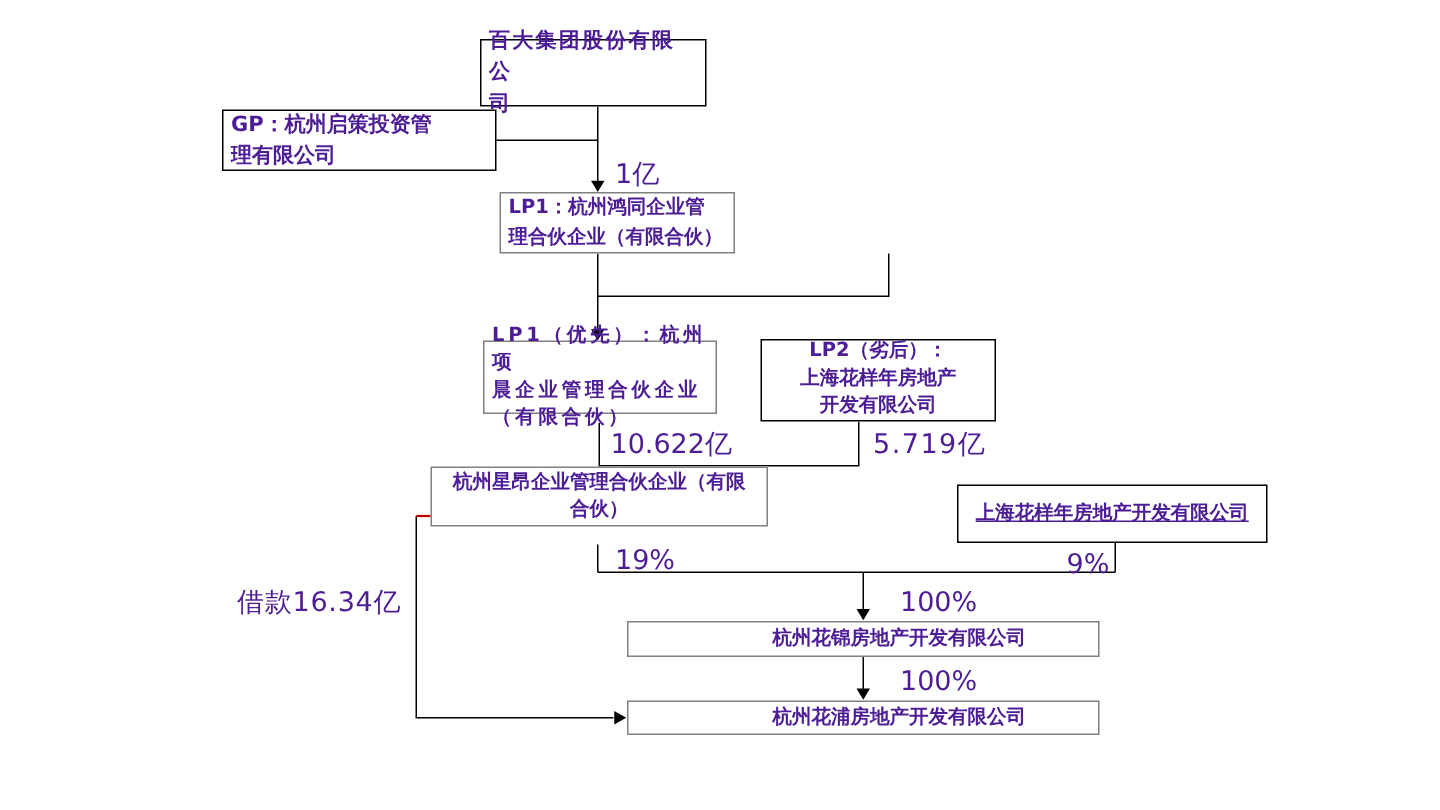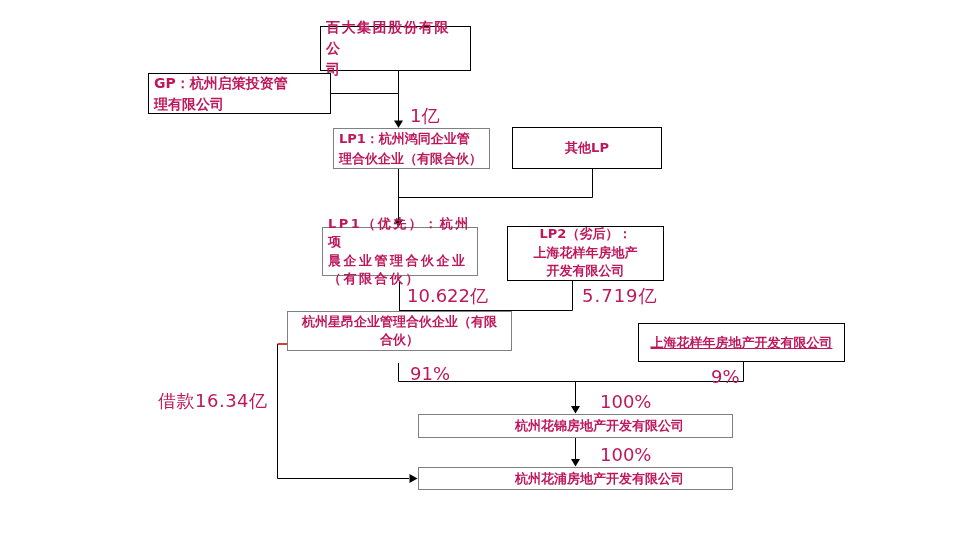--- a/index.html
+++ b/index.html
@@ -1,18 +1,18 @@
 <!DOCTYPE html>
 <html><head>
 <meta charset="utf-8">
 <style>
   html,body{margin:0;padding:0;background:#fff;}
   .canvas{
     position:relative;width:960px;height:540px;background:#ffffff;overflow:hidden;
-    font-family:"DejaVu Sans","Liberation Sans",sans-serif;color:#be185d;
+    font-family:"DejaVu Sans","Liberation Sans",sans-serif;color:#4c1d95;
   }
   .lines{position:absolute;left:0;top:0;width:960px;height:540px;}
   .node{
     position:absolute;background:#fff;border:1px solid #000;box-sizing:border-box;
     display:flex;align-items:center;font-weight:bold;font-size:13px;line-height:1.5;
   }
   .node span{white-space:pre-line;display:block;width:100%;}
   .gray{border-color:#808080;}
   .t-left span{text-align:left;padding:0 5px;}
   .t-center span{text-align:center;padding:0 4px;}
@@ -76,23 +76,20 @@
   <div class="node t-left n-gp">
     <span>GP：杭州启策投资管
 理有限公司</span>
   </div>
 
   <div class="node gray t-left n-lp1">
     <span>LP1：杭州鸿同企业管
 理合伙企业（有限合伙）</span>
   </div>
 
-  <div class="node t-center n-otherlp">
-    <span>其他LP</span>
-  </div>
 
   <div class="node gray t-left n-lp1senior">
     <span>LP1（优先）：杭州项
 晨企业管理合伙企业
 （有限合伙）</span>
   </div>
 
   <div class="node t-center n-lp2">
     <span>LP2（劣后）：
 上海花样年房地产
@@ -112,19 +109,19 @@
     <span>杭州花浦房地产开发有限公司</span>
   </div>
 
   <div class="node gray n-huajin">
     <span>杭州花锦房地产开发有限公司</span>
   </div>
 
   <div class="elabel l-1yi">1亿</div>
   <div class="elabel l-10622">10.622亿</div>
   <div class="elabel l-5719">5.719亿</div>
-  <div class="elabel l-91">91%</div>
+  <div class="elabel l-91">19%</div>
   <div class="elabel l-9">9%</div>
   <div class="elabel l-100a">100%</div>
   <div class="elabel l-100b">100%</div>
   <div class="elabel l-loan">借款16.34亿</div>
 
 </div>
 
 </body></html>

